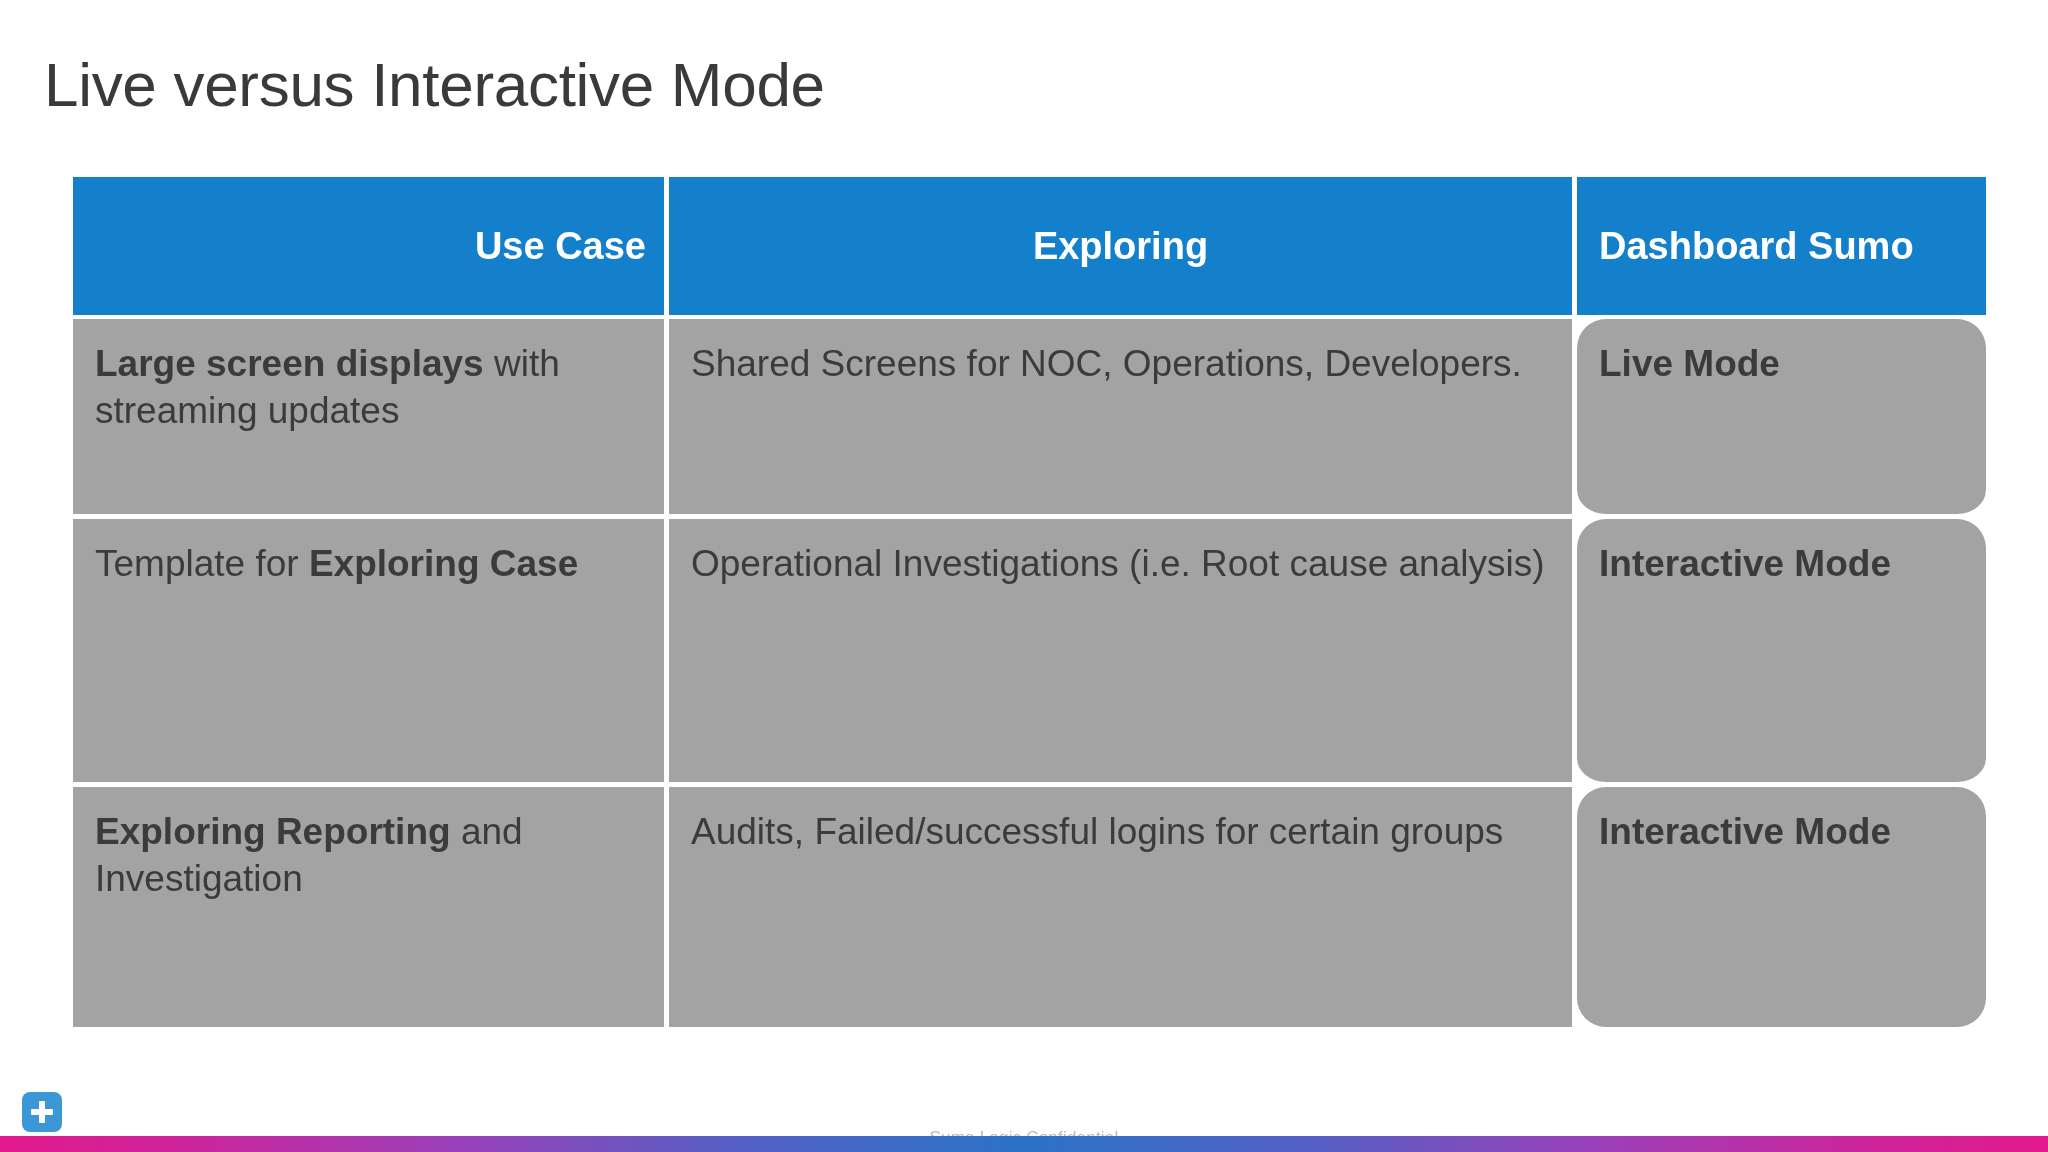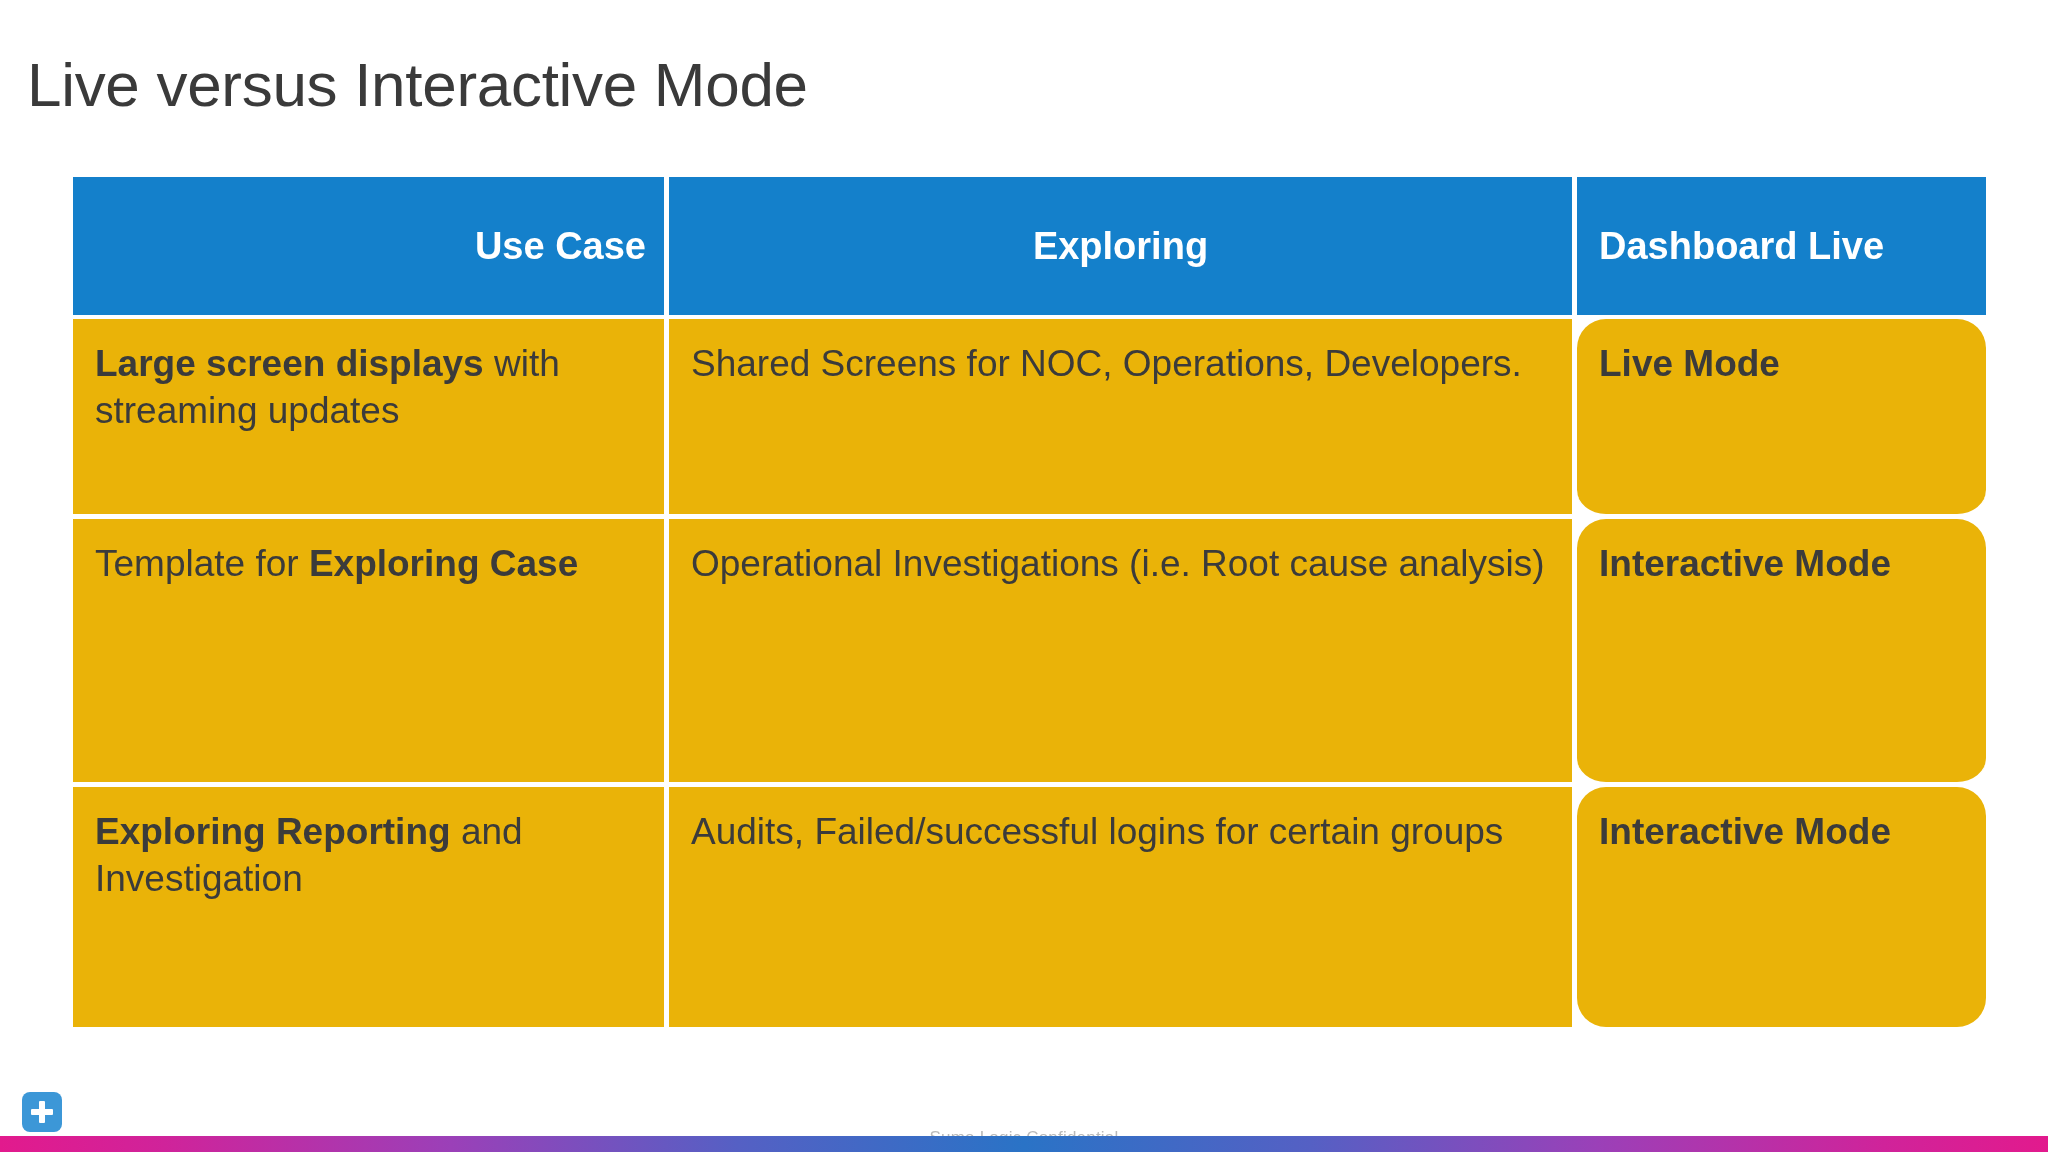--- a/index.html
+++ b/index.html
@@ -19,21 +19,21 @@
   
   .slide {
     position: absolute;
     inset: 0;
     background: #ffffff;
   }
 
   
   .slide-title {
     position: absolute;
-    left: 27px;
+    left: 44px;
     top: 48px;
     font-size: 62px;
     line-height: 1.18;
     font-weight: 400;
     color: #3a3a3a;
     letter-spacing: -0.3px;
     white-space: nowrap;
   }
 
   
@@ -67,21 +67,21 @@
     padding: 8px 18px;
     border-right: 5px solid #ffffff;
     border-bottom: 4px solid #ffffff;
   }
   thead th.col-usecase  { text-align: right; }
   thead th.col-examples { text-align: center; }
   thead th.col-dashtype { text-align: left;  padding-left: 22px; border-right: none; }
 
   
   tbody td {
-    background: #eab308;
+    background: #a3a3a3;
     color: #3b3b3b;
     font-size: 37px;
     line-height: 1.26;
     font-weight: 400;
     vertical-align: top;
     padding: 22px 24px 26px 22px;
     border-right: 5px solid #ffffff;
     border-bottom: 5px solid #ffffff;
   }
   tbody td.col-dashtype { border-right: none; }
@@ -171,21 +171,21 @@
     <table class="mode-table">
       <colgroup>
         <col class="c1">
           <col class="c2">
           <col class="c3">
       </colgroup>
       <thead>
         <tr>
           <th class="col-usecase">Use Case</th>
           <th class="col-examples">Exploring</th>
-          <th class="col-dashtype">Dashboard Live</th>
+          <th class="col-dashtype">Dashboard Sumo</th>
         </tr>
       </thead>
       <tbody>
 
         <tr class="row-1">
           <td><b>Large screen displays</b><span> with streaming updates</span></td>
           <td class="col-examples">Shared Screens for NOC, Operations, Developers.</td>
           <td class="col-dashtype cell-strong">Live Mode</td>
         </tr>
 

